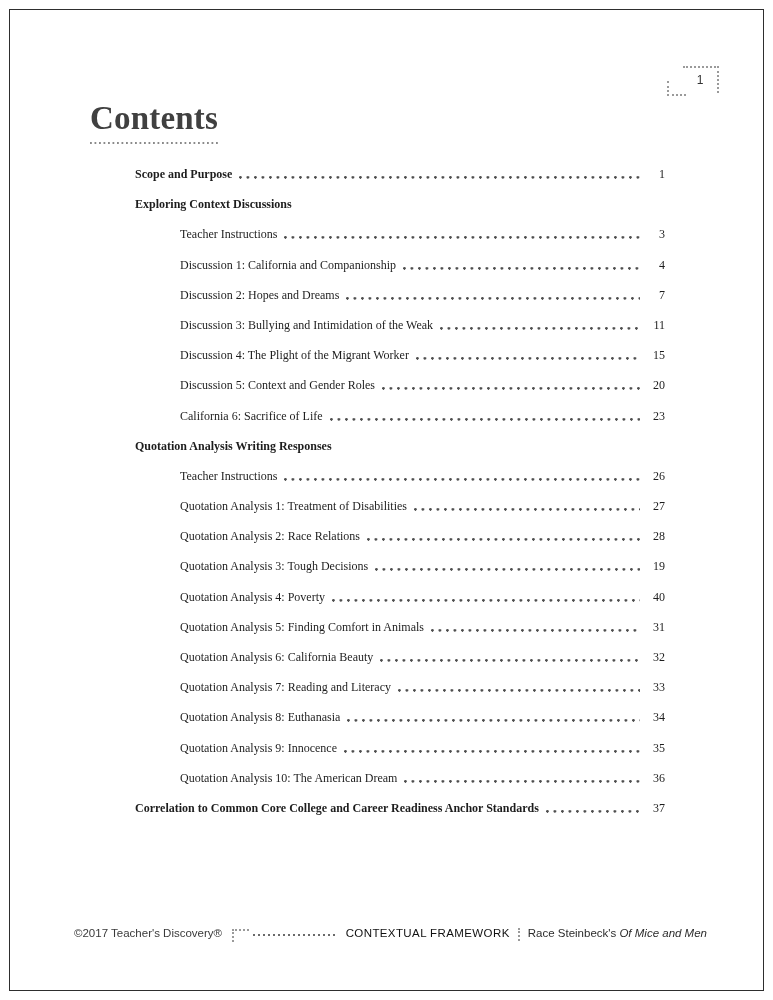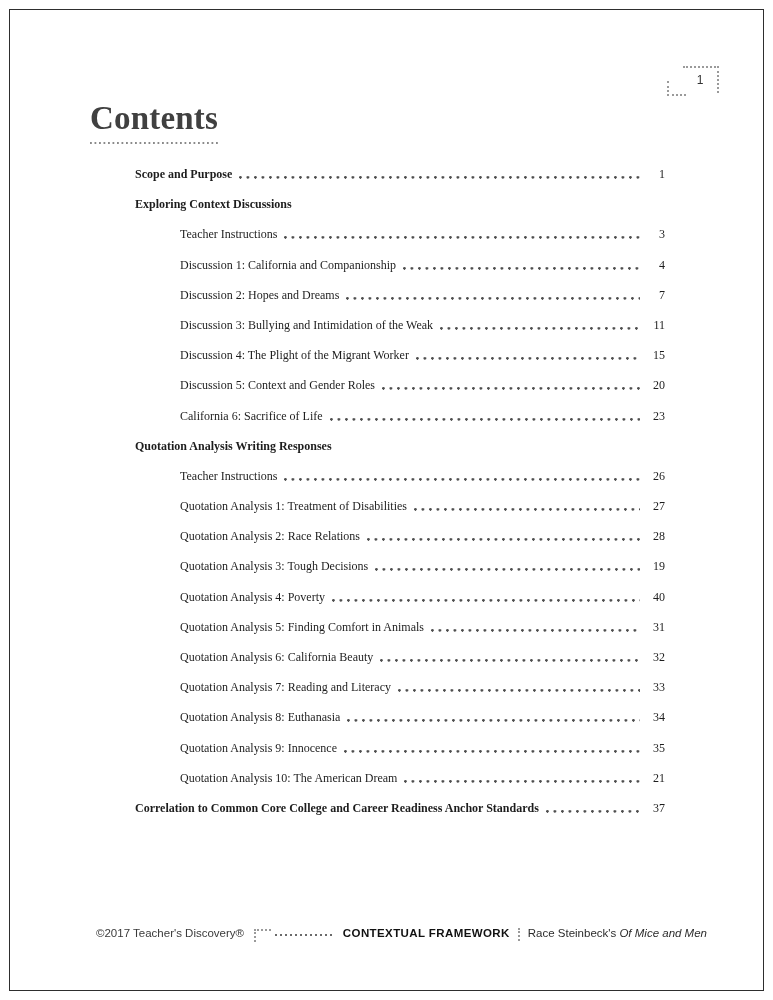--- a/index.html
+++ b/index.html
@@ -80,21 +80,21 @@
   }
   .toc-page {
     width: 22px;
     text-align: right;
     font-weight: normal;
   }
 
   
   .footer {
     position: absolute;
-    left: 96px;
+    left: 74px;
     right: 66px;
     bottom: 60px;
     display: flex;
     align-items: baseline;
     font-family: "Liberation Sans", sans-serif;
     font-size: 11.5px;
     color: #3a3a3a;
   }
   .footer-deco {
     width: 15px; height: 11px;
@@ -108,21 +108,21 @@
     flex: 1;
     height: 2px;
     align-self: flex-end;
     margin: 0 8px 4px 2px;
     background-image: radial-gradient(circle at 1px 1px, #6a6a6a 0.9px, transparent 1.2px);
     background-size: 5px 2px;
     background-position: left 50%;
     background-repeat: repeat-x;
   }
   .framework {
-    font-weight: bold;
+    font-weight: normal;
     letter-spacing: 0.4px;
     color: #111;
     white-space: nowrap;
   }
   .footer-divider {
     width: 0; height: 13px;
     align-self: center;
     border-left: 2px dotted #9a9a9a;
     margin: 0 8px;
     transform: translateY(1px);
@@ -239,21 +239,21 @@
       <span class="toc-page">34</span>
     </div>
     <div class="toc-row level-2">
       <span class="toc-label">Quotation Analysis 9: Innocence</span>
       <span class="leader"></span>
       <span class="toc-page">35</span>
     </div>
     <div class="toc-row level-2">
       <span class="toc-label">Quotation Analysis 10: The American Dream</span>
       <span class="leader"></span>
-      <span class="toc-page">21</span>
+      <span class="toc-page">36</span>
     </div>
     <div class="toc-row level-1 section-gap">
       <span class="toc-label">Correlation to Common Core College and Career Readiness Anchor Standards</span>
       <span class="leader"></span>
       <span class="toc-page">37</span>
     </div>
   </div>
 
 <div class="footer">
   <span class="copyright">©2017 Teacher's Discovery®</span>

